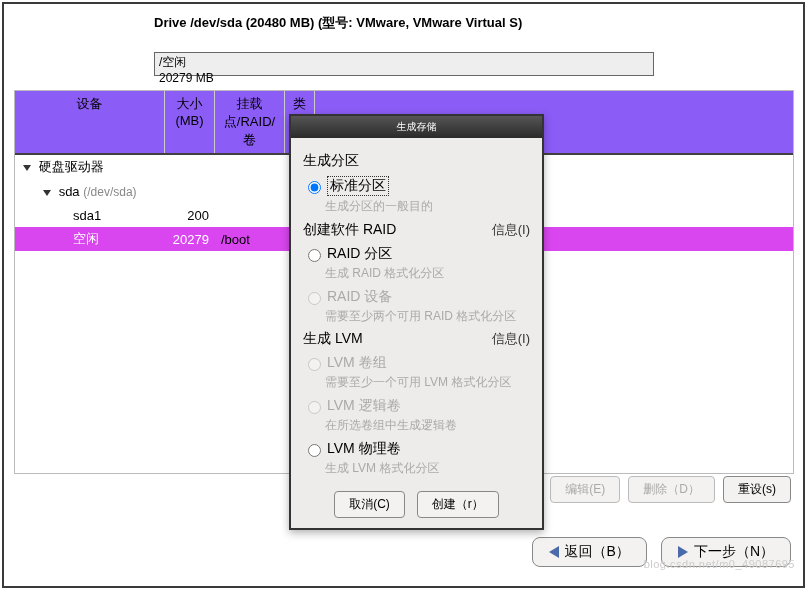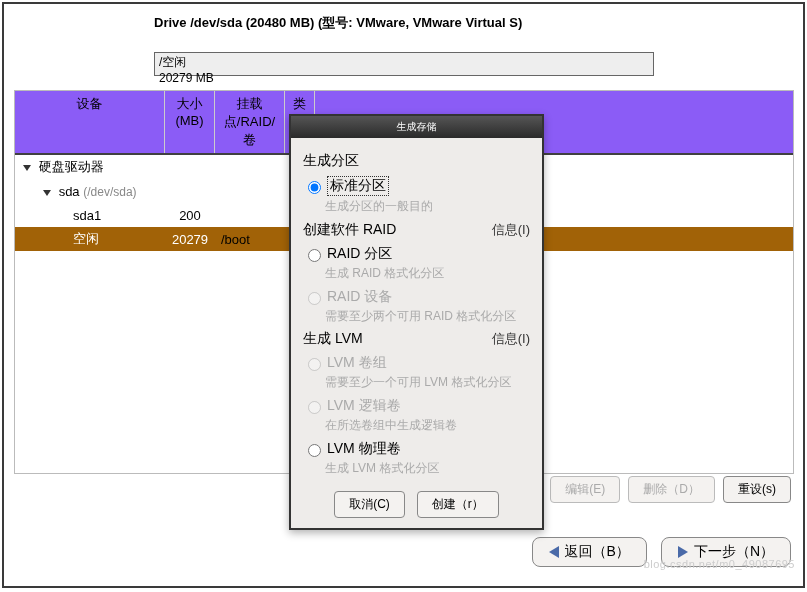--- a/index.html
+++ b/index.html
@@ -14,24 +14,24 @@
     .thead { display: flex; border-bottom: 2px solid #404040; background: #8b5cf6; }
     .th { border-right: 1px solid #ccc; padding: 4px 6px; text-align: center; font-size: 13px; }
     .th.dev { width: 150px; }
     .th.size { width: 50px; }
     .th.mount { width: 70px; }
     .th.type { width: 30px; }
     .tbody-row { display: flex; align-items: center; height: 24px; font-size: 13px; }
     .tbody-row .cell { padding: 0 6px; }
     .caret { display: inline-block; width: 0; height: 0; border-left: 4px solid transparent; border-right: 4px solid transparent; border-top: 6px solid #333; margin-right: 4px; }
     .tbody-row .cell.dev { width: 150px; }
-    .tbody-row .cell.size { width: 50px; text-align: center; }
+    .tbody-row .cell.size { width: 50px; text-align: right; }
     .tbody-row .cell.mount { width: 70px; margin-top: 48px; }
     .tbody-row .cell.type { width: 30px; }
-    .row-selected { background: #a16207; color: #fff; }
+    .row-selected { background: #d946ef; color: #fff; }
     .muted { color: #888; font-size: 12px; }
 
     
     .dialog { position: absolute; left: 285px; top: 110px; width: 255px; border: 2px solid #333; background: #eeecea; box-shadow: 0 3px 8px rgba(0,0,0,0.3); }
     .dialog-title { background: linear-gradient(#555,#2a2a2a); color: #fff; font-weight: normal; text-align: center; padding: 4px 0; font-size: 10px; }
     .dialog-body { padding: 8px 12px 10px 12px; }
     .section-title { display: flex; justify-content: space-between; align-items: center; font-size: 14px; margin-top: 6px; }
     .radio-row { display: flex; align-items: center; margin-top: 6px; font-size: 14px; }
     .radio-row input { margin-right: 6px; }
     .radio-desc { font-size: 12px; color: #aaa; margin-left: 22px; line-height: 1.4; margin-top: 2px; }

